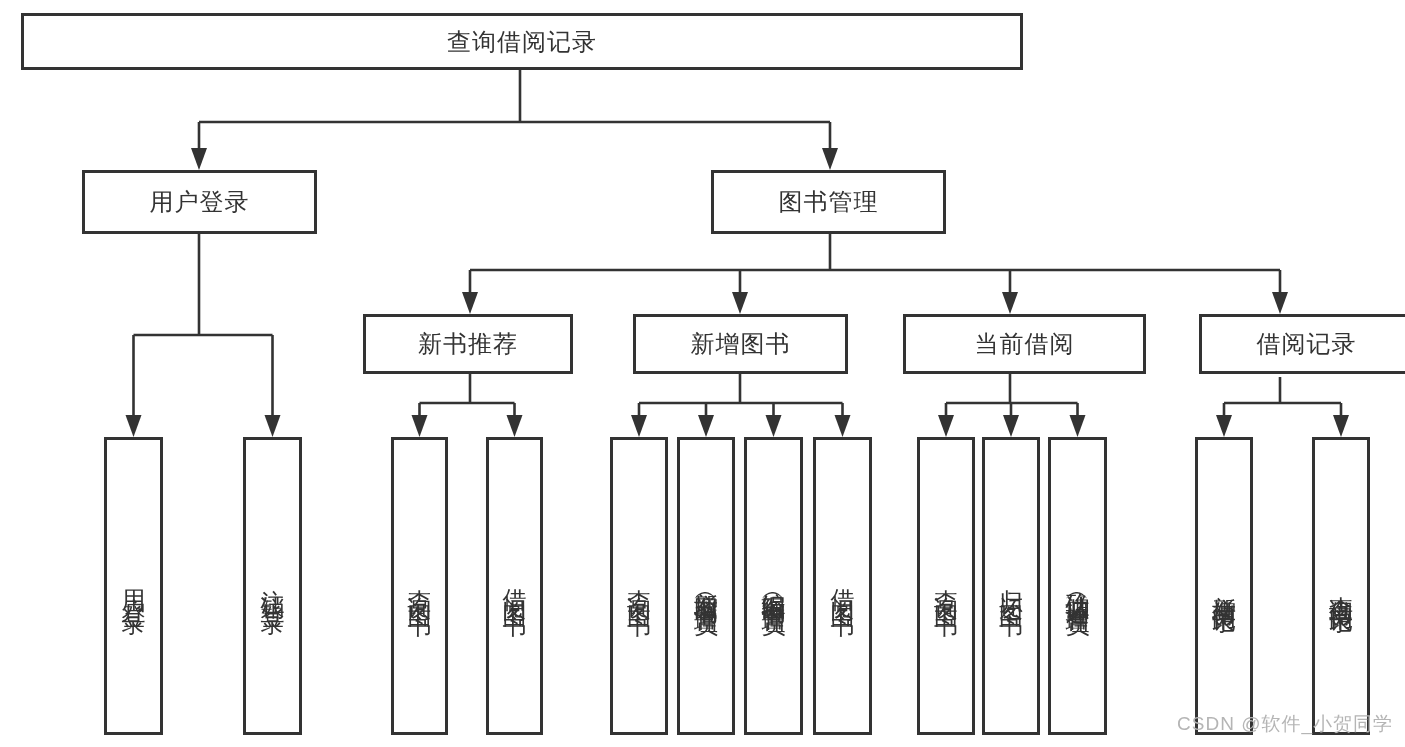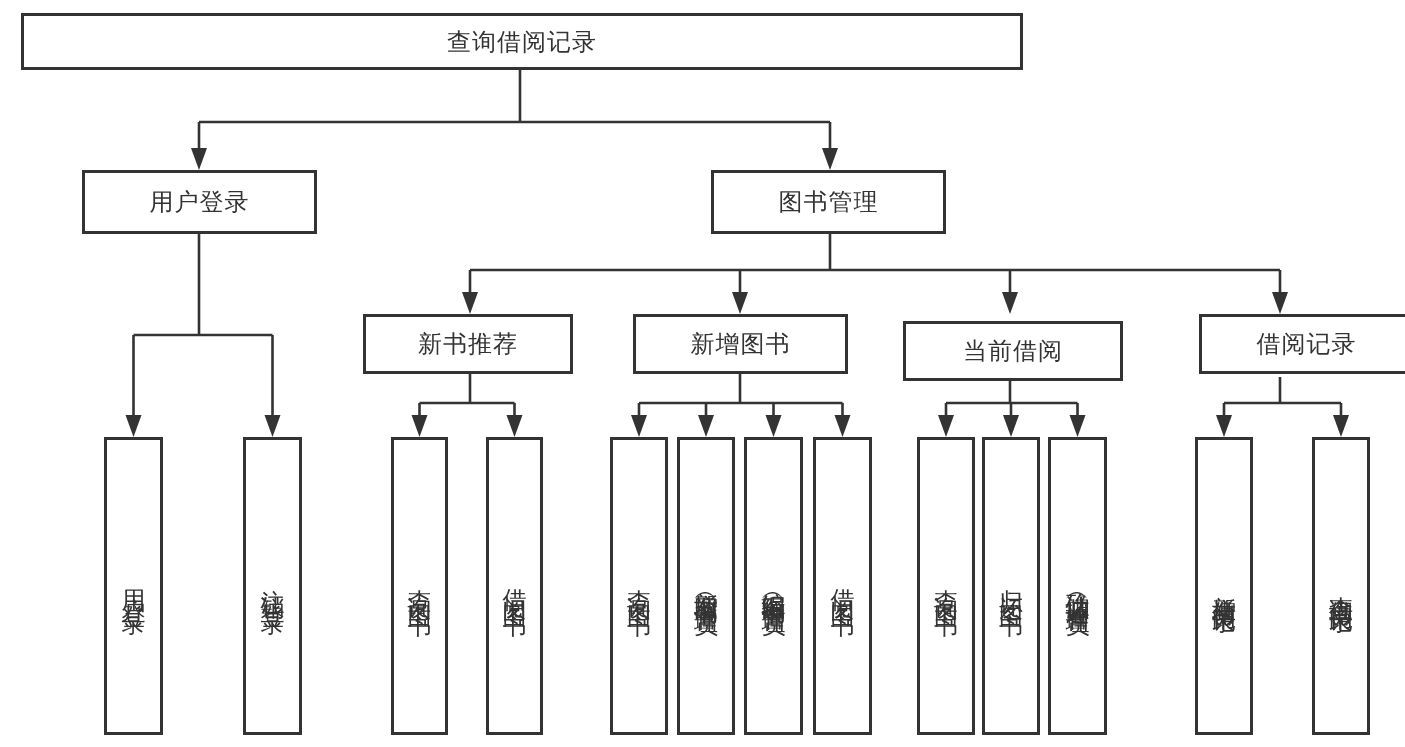--- a/index.html
+++ b/index.html
@@ -110,21 +110,21 @@
   <div class="hbox" style="left:711px;top:170px;width:235px;height:64px">
     <span>图书管理</span>
   </div>
 
   <div class="hbox" style="left:363px;top:314px;width:210px;height:60px">
     <span>新书推荐</span>
   </div>
   <div class="hbox" style="left:633px;top:314px;width:215px;height:60px">
     <span>新增图书</span>
   </div>
-  <div class="hbox" style="left:903px;top:321px;width:220px;height:60px">
+  <div class="hbox" style="left:903px;top:314px;width:243px;height:60px">
     <span>当前借阅</span>
   </div>
   <div class="hbox" style="left:1199px;top:314px;width:215px;height:60px">
     <span>借阅记录</span>
   </div>
 
   <div class="vbox" style="left:104px;top:437px;width:59px;height:298px">
     <span>用户登录</span>
   </div>
   <div class="vbox" style="left:243px;top:437px;width:59px;height:298px">
@@ -161,14 +161,15 @@
     <span class="long">确认归还（管理员）</span>
   </div>
 
   <div class="vbox" style="left:1195px;top:437px;width:58px;height:298px">
     <span class="long">新增借阅记录</span>
   </div>
   <div class="vbox" style="left:1312px;top:437px;width:58px;height:298px">
     <span class="long">查询借阅记录</span>
   </div>
 
+  <div class="watermark">CSDN @软件_小贺同学</div>
 
 </div>
 
 </body></html>

